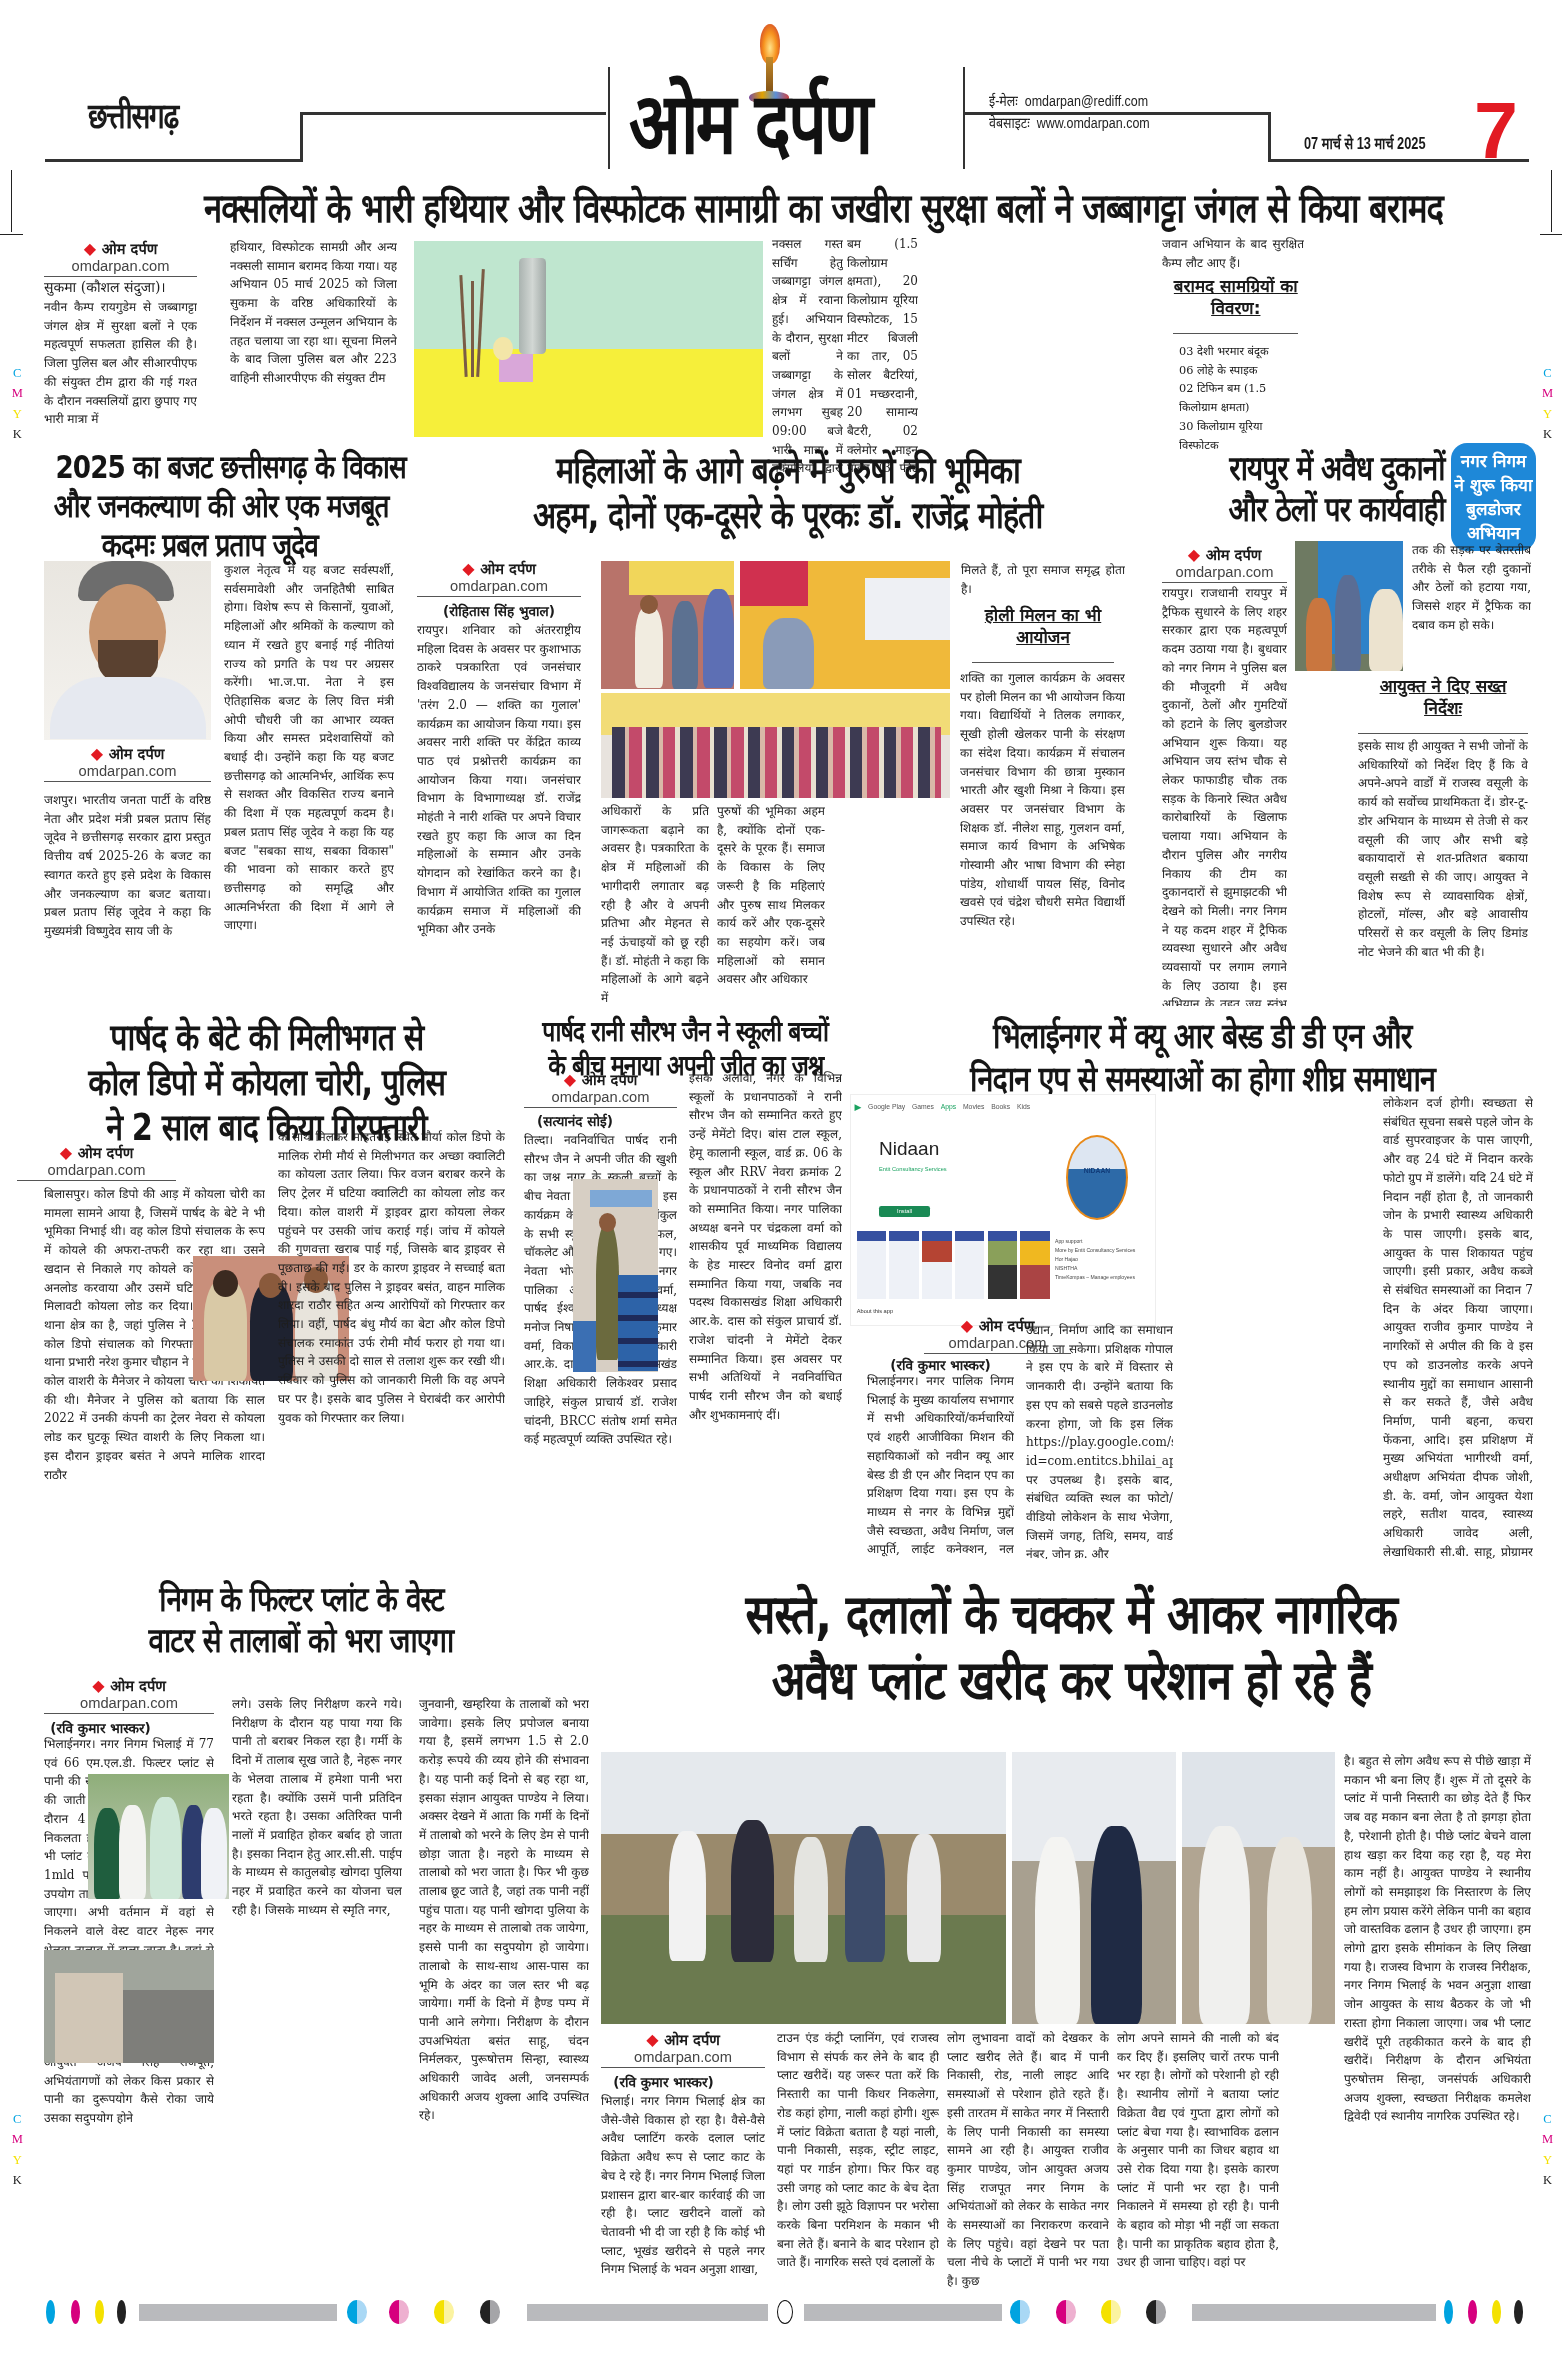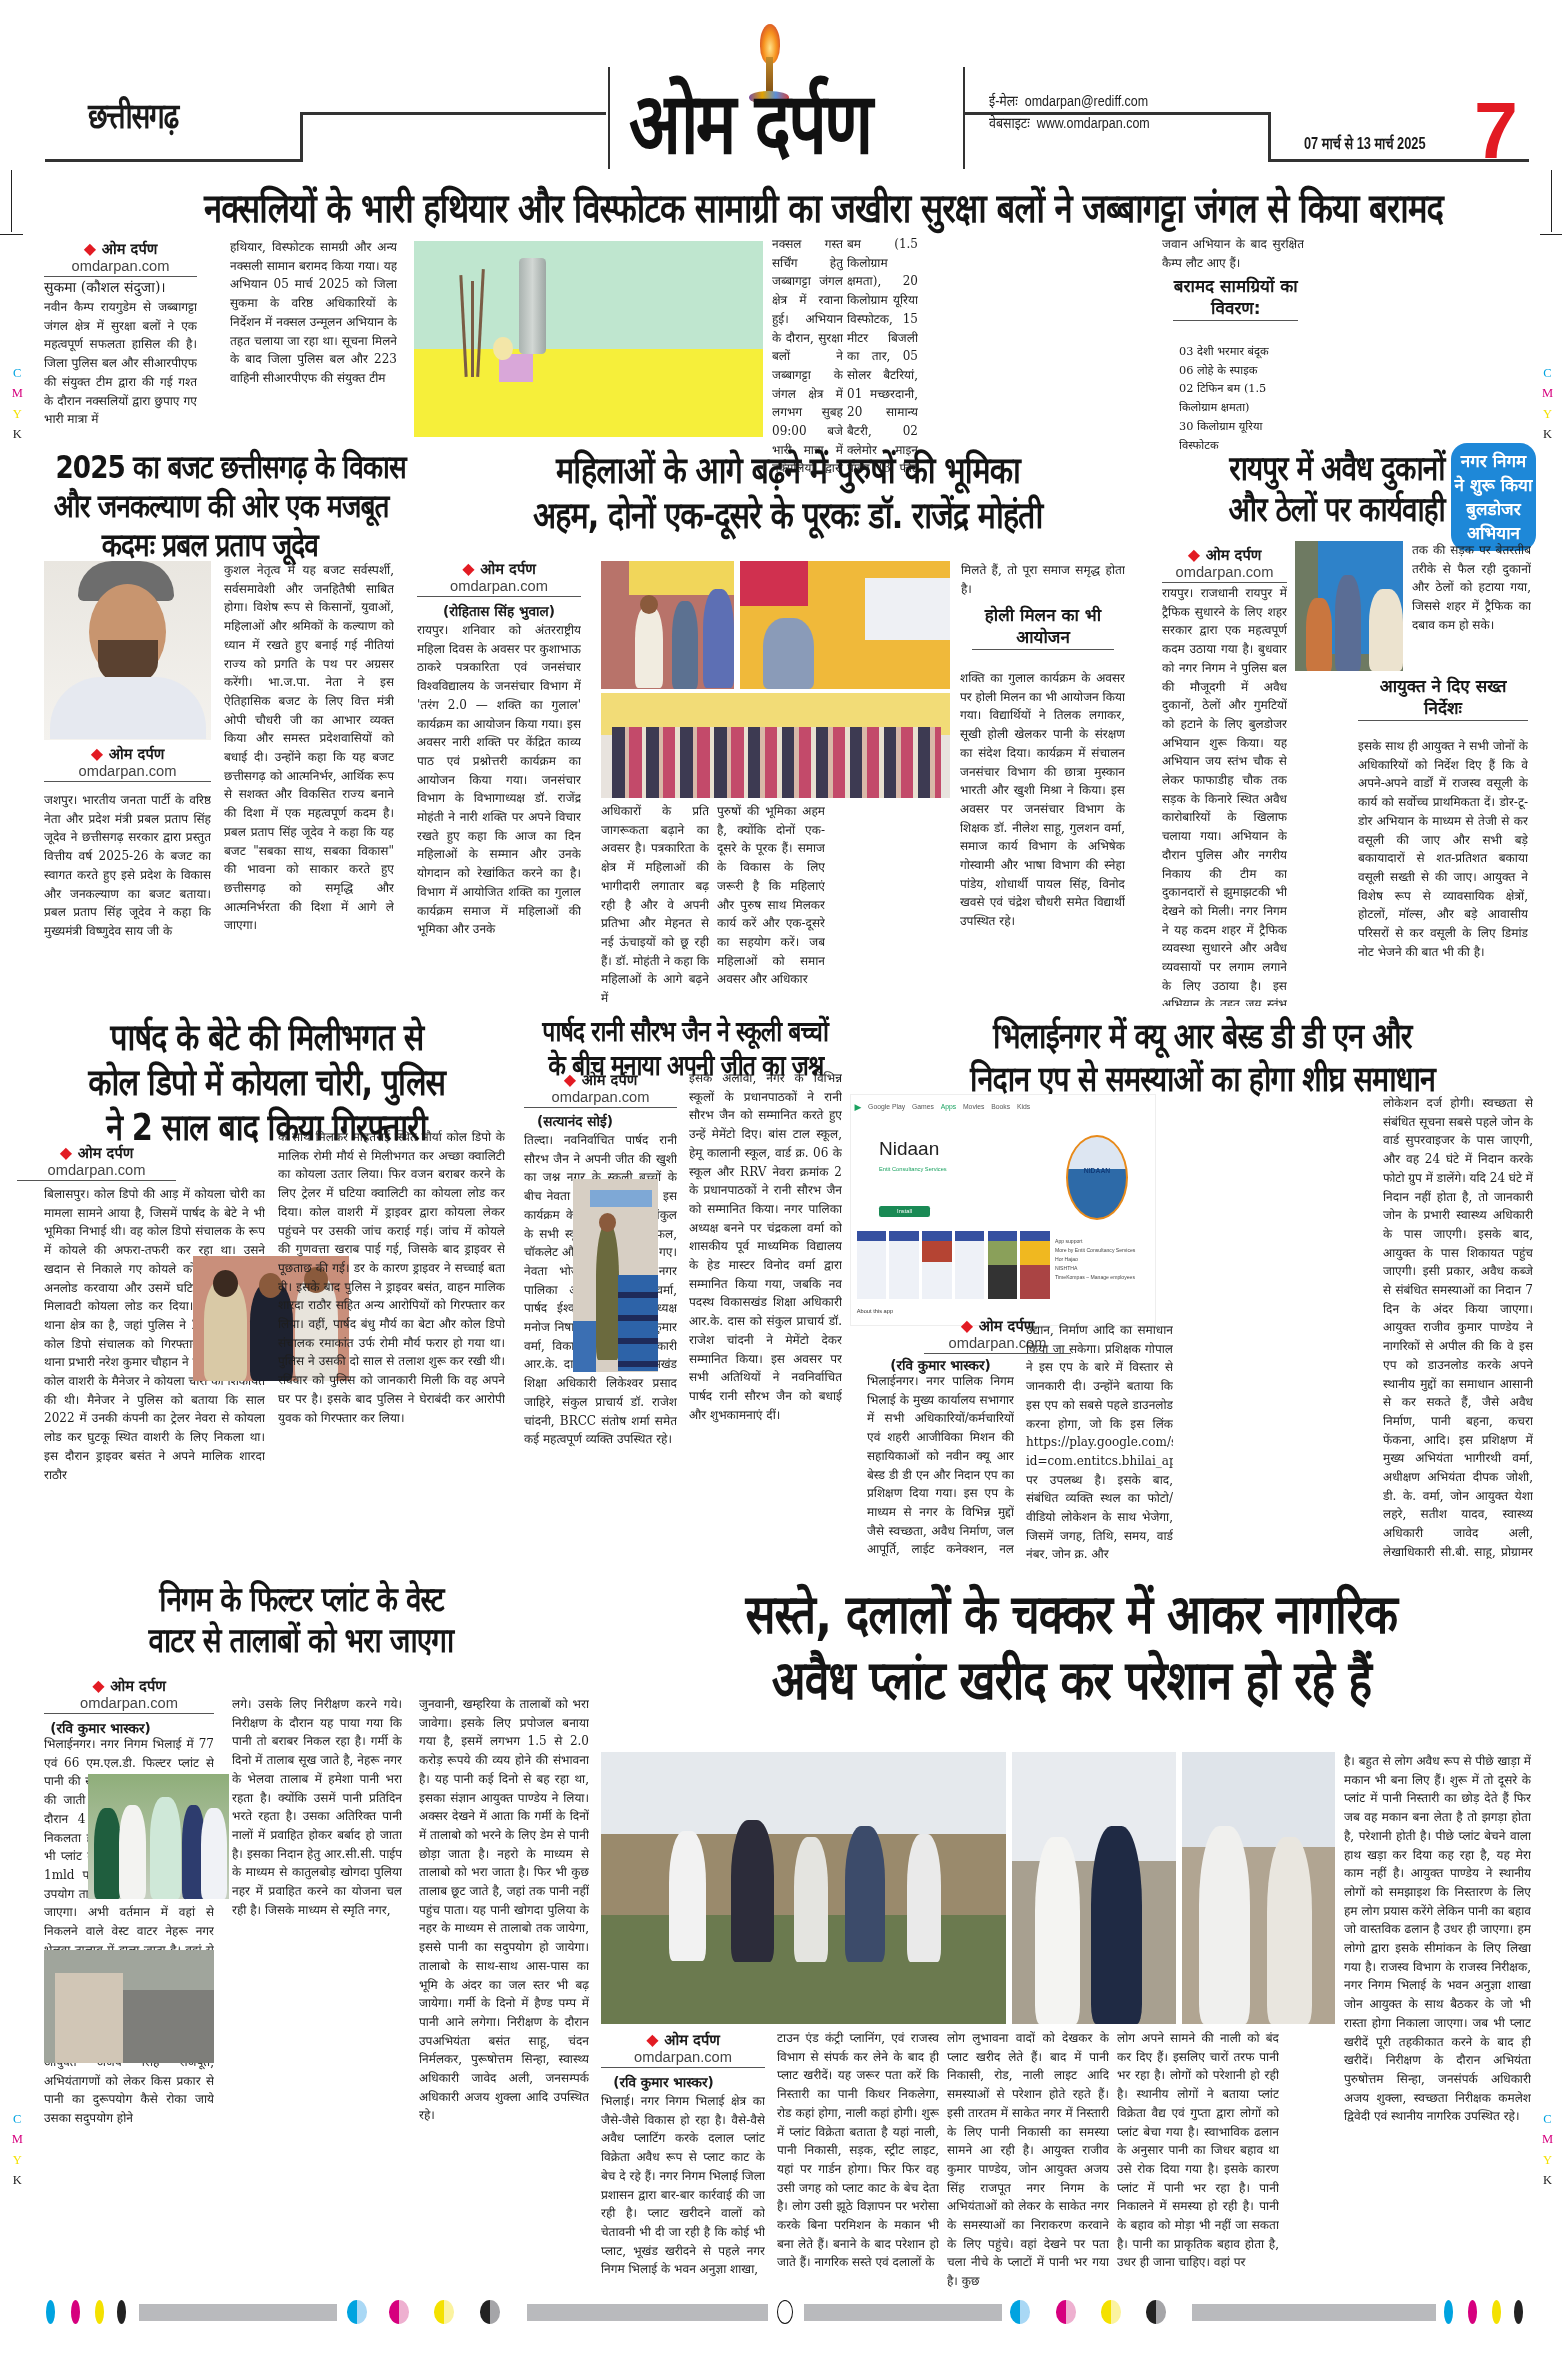--- a/index.html
+++ b/index.html
@@ -29,21 +29,21 @@
 
   
   .byline { position:absolute; text-align:center; }
   .byline .brand { font-weight:bold; font-size:14.7px; }
   .byline .brand::before { content:"\25C6"; color:#e21b23; margin-right:5.7px; font-size:16px; }
   .byline .site { font-family:"Liberation Sans",sans-serif; font-size:14.7px; color:#444; border-bottom:1.7px solid #555; padding-bottom:2.3px; }
   .reporter { position:absolute; font-weight:bold; font-size:13.6px; text-align:center; }
 
   
   .col { position:absolute; font-family:"DejaVu Serif",serif; font-size:12px; line-height:18.7px; text-align:justify; color:#1e1e1e; overflow:hidden; }
-  .subhead { position:absolute; font-weight:bold; font-size:17px; text-align:center; line-height:1.3; border-bottom:1.1px solid #555; padding-bottom:1px; }
+  .subhead { position:absolute; font-weight:bold; font-size:17px; text-align:center; line-height:1.3; border-bottom:1.1px solid #555; padding-bottom:14px;text-decoration:underline; }
 
   
   .photo { position:absolute; overflow:hidden; }
   .person { position:absolute; border-radius:40% 40% 10% 10%; }
   .head { position:absolute; border-radius:50%; background:#8a5a3c; }
 
   .badge { position:absolute; background:#1e88d8; color:#fff; font-weight:bold; text-align:center; font-size:17px; line-height:24px; padding:5.7px 3.4px;border-radius:16px; }
 
   
   .strip { position:absolute; top:2304px; height:17px; background:#b9babd; }

